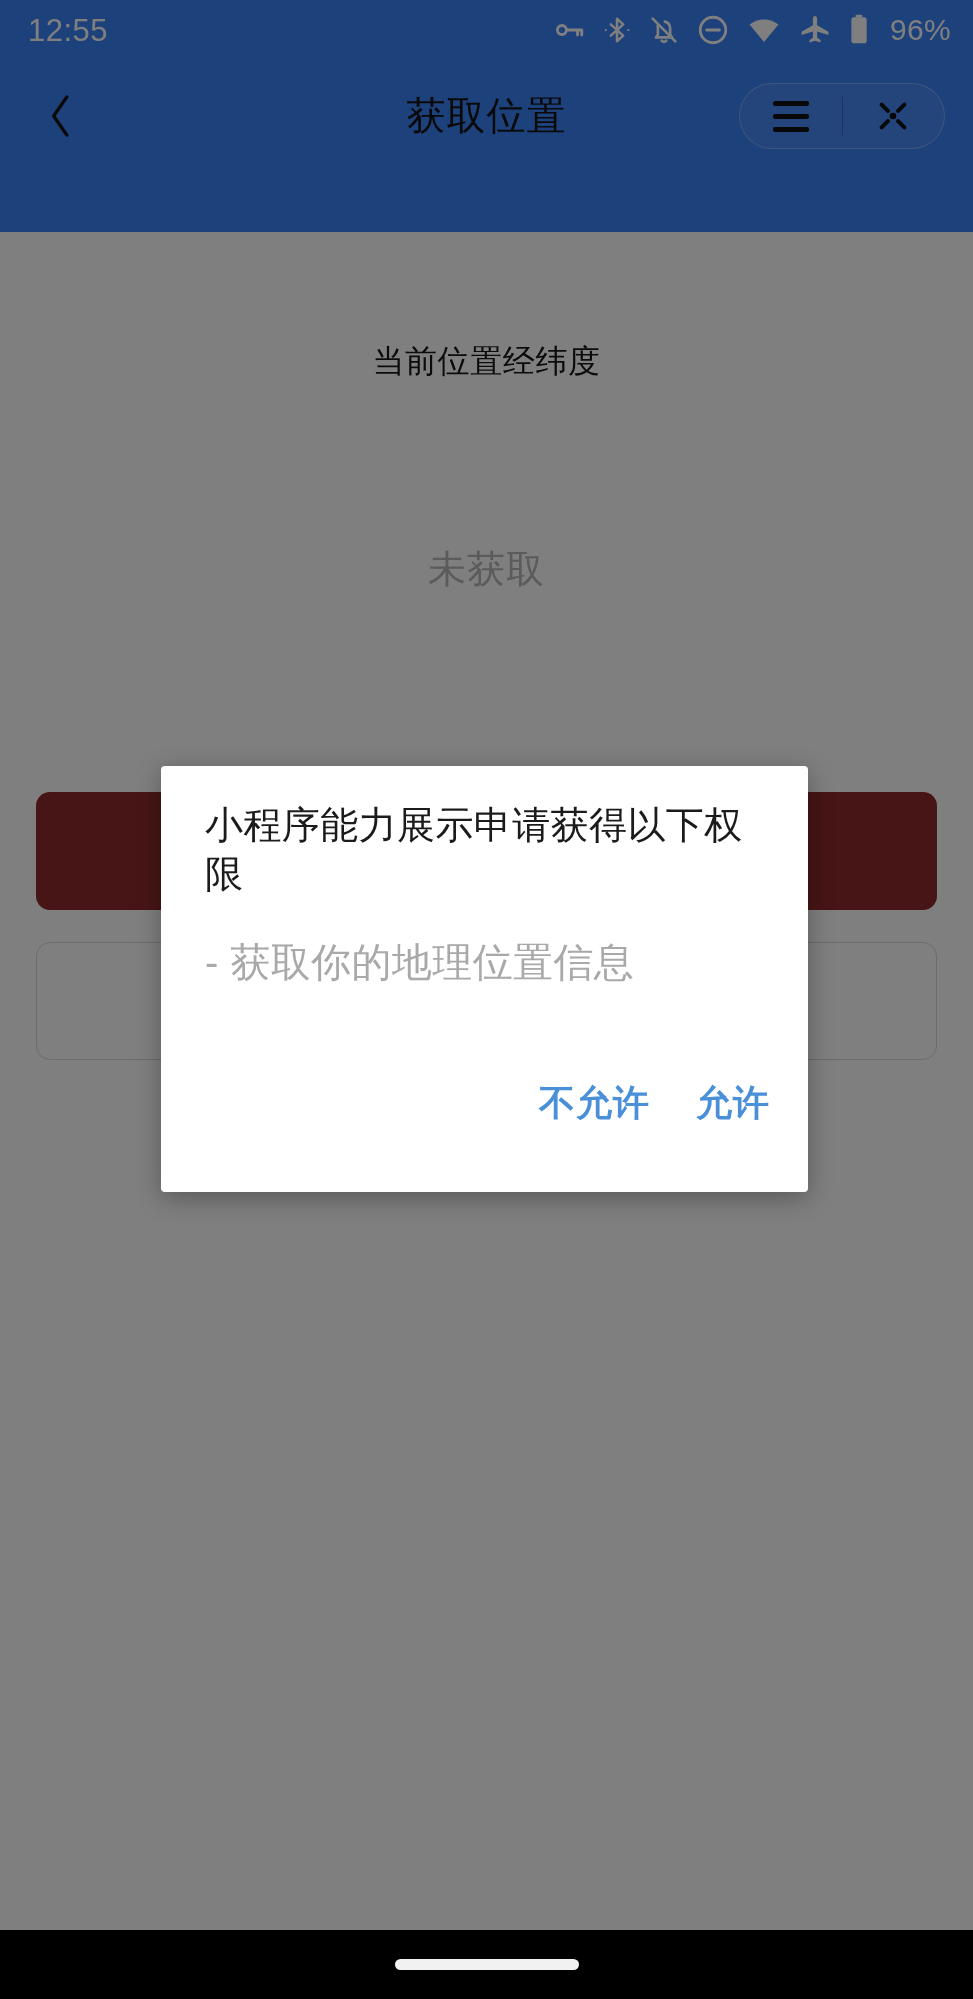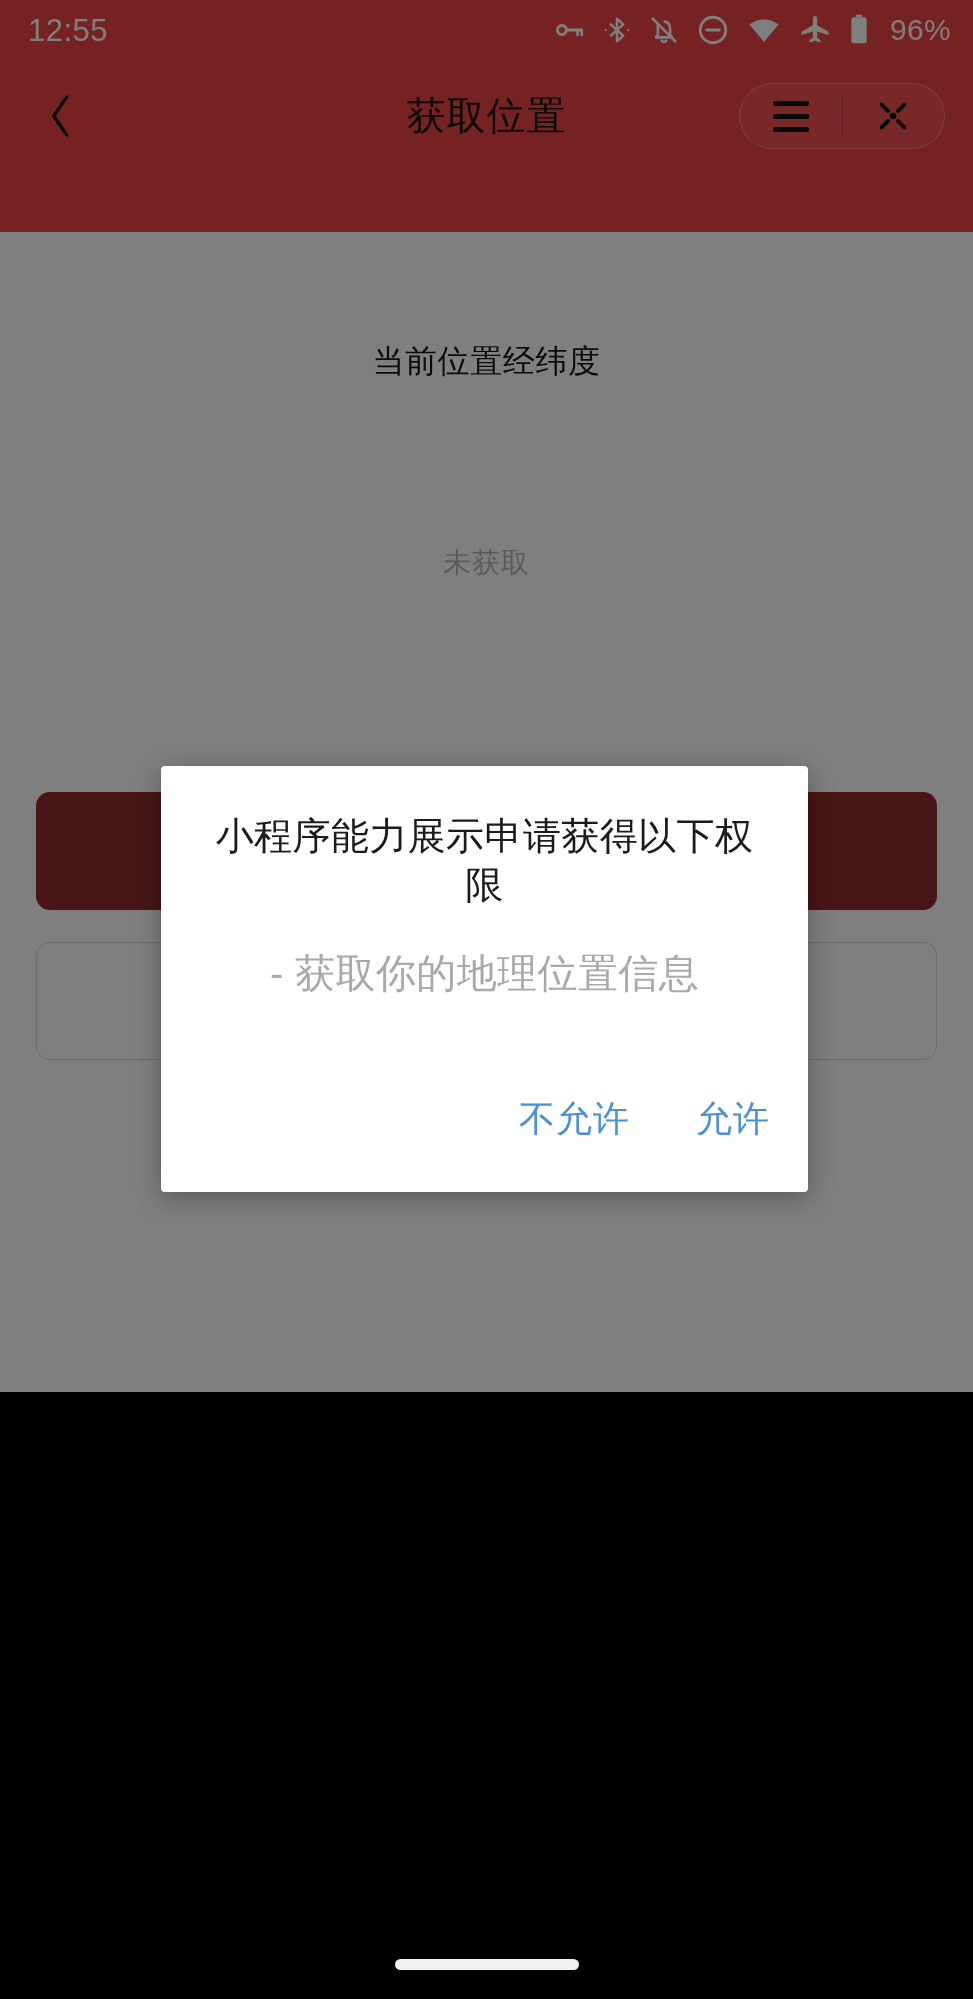--- a/index.html
+++ b/index.html
@@ -17,22 +17,22 @@
     height: 1999px;
     background: #000;
     overflow: hidden;
   }
 
   
   #app {
     position: absolute;
     left: 0; top: 0;
     width: 973px;
-    height: 1392px;
-    background: #ef4444;
+    height: 1930px;
+    background: #3b82f6;
   }
 
   
   #status-bar {
     position: absolute;
     left: 0; top: 0;
     width: 973px;
     height: 60px;
     display: flex;
     align-items: center;
@@ -129,21 +129,21 @@
     text-align: center;
     font-size: 32px;
     color: #161616;
     letter-spacing: .6px;
   }
   #coords-value {
     position: absolute;
     left: 0; top: 312px;
     width: 973px;
     text-align: center;
-    font-size: 28px;
+    font-size: 38px;
     color: #b7b7b7;
     letter-spacing: 1px;
   }
 
   .big-button {
     position: absolute;
     left: 36px;
     width: 901px;
     height: 118px;
     border-radius: 14px;
@@ -178,43 +178,43 @@
   #permission-dialog {
     position: absolute;
     left: 161px;
     top: 766px;
     width: 647px;
     height: 426px;
     background: #ffffff;
     border-radius: 4px;
     box-shadow: 0 6px 26px rgba(0,0,0,0.30);
     z-index: 20;
-    padding: 46px 44px 0 44px;
-    text-align: center;
+    padding: 35px 44px 0 44px;
   }
   #dialog-title {
     font-size: 38px;
     line-height: 1.30;
     color: #1b1b1b;
     letter-spacing: .4px;
   }
   #dialog-message {
     margin-top: 36px;
     font-size: 40px;
     line-height: 1.3;
     color: #a9a9a9;
     letter-spacing: .4px;
   }
   #dialog-actions {
     position: absolute;
     right: 34px;
-    bottom: 42px;
-    display: flex;
-    align-items: center;
-    gap: 58px;
+    bottom: 58px;
+    display: flex;
+    align-items: center;
+    gap: 38px;
+    font-weight: bold;
   }
   .dialog-action {
     font-size: 36px;
     color: #4a90d9;
     letter-spacing: 1px;
     padding: 6px 4px;
   }
 
   
   #nav-bar {

